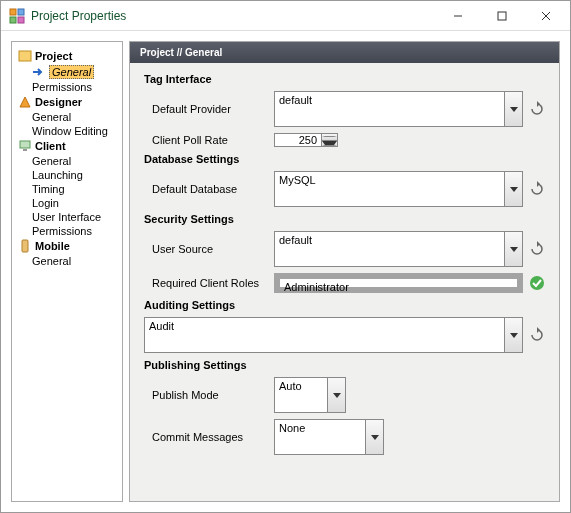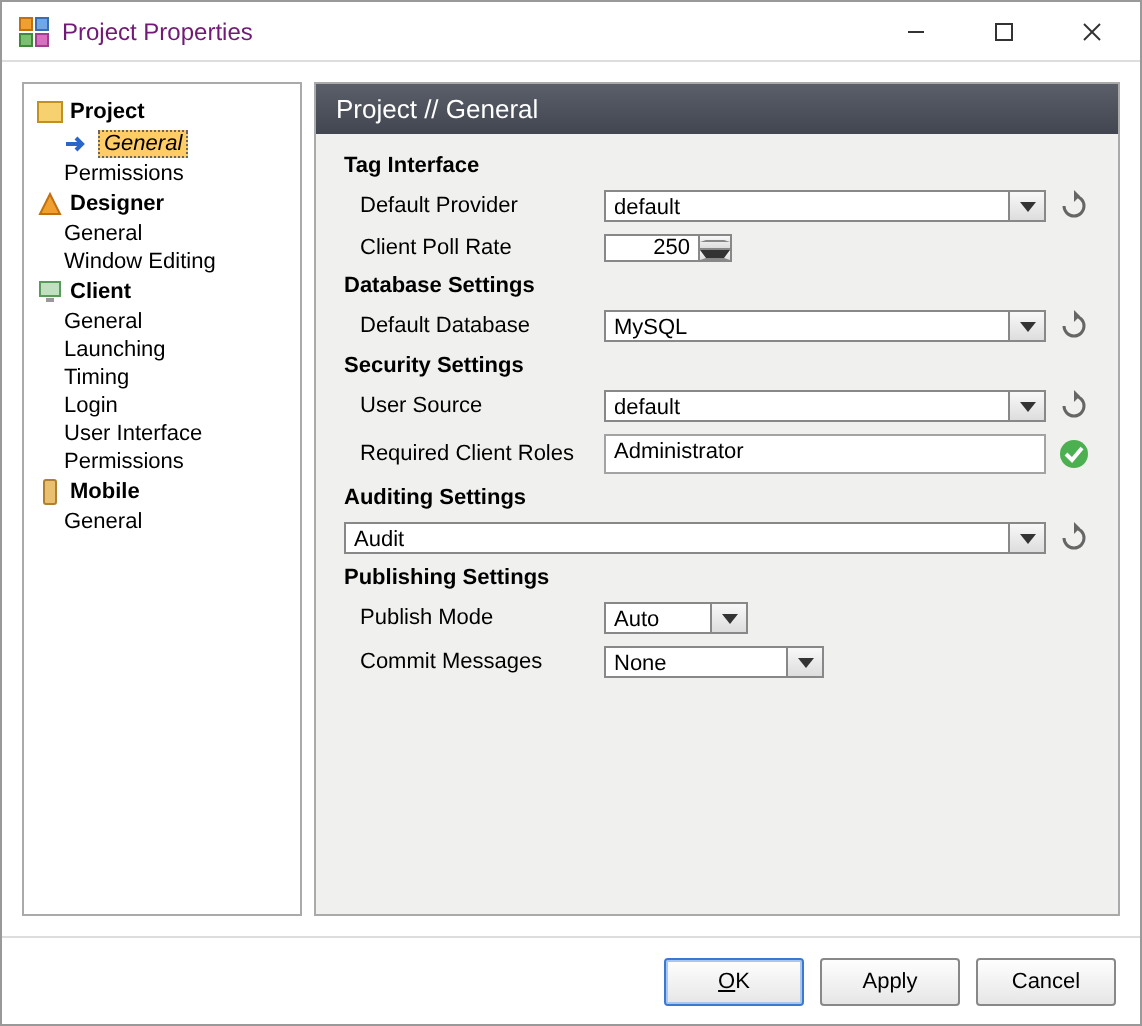--- a/index.html
+++ b/index.html
@@ -1,51 +1,51 @@
 <!DOCTYPE html>
 <html><head>
 <meta charset="utf-8">
 <style>
   * { box-sizing: border-box; }
   body { margin: 0; font-family: Tahoma, Arial, sans-serif; font-size: 11px; background: #fff; }
   .window { width: 571px; height: 513px; border: 1px solid #999; display: flex; flex-direction: column; background: #fff; }
   .titlebar { height: 30px; display: flex; align-items: center; padding: 0 2px 0 8px; border-bottom: 1px solid #ddd; }
   .titlebar .icon { width: 16px; height: 16px; margin-right: 6px; }
-  .titlebar .title { flex: 1; font-size: 12px; color: #701a75; }
+  .titlebar .title { flex: 1; font-size: 12px; color: #14532d; }
   .winbtns { display: flex; }
   .winbtn { width: 44px; height: 28px; display: flex; align-items: center; justify-content: center; cursor: default; }
   .winbtn svg { stroke: #333; stroke-width: 1; fill: none; }
   .content { flex: 1; display: flex; padding: 10px; gap: 6px; background: #fff; }
-  .tree-panel { width: 140px; border: 1px solid #aaa; background: #fff; padding: 6px 4px; overflow: auto; }
+  .tree-panel { width: 112px; border: 1px solid #aaa; background: #fff; padding: 6px 4px; overflow: auto; }
   .tree-node { display: flex; align-items: center; gap: 3px; padding: 1px 2px; white-space: nowrap; }
   .tree-node.bold { font-weight: bold; }
   .tree-child { padding-left: 16px; display: flex; align-items: center; gap: 3px; padding-top: 1px; padding-bottom: 1px; }
   .tree-child.selected span.lbl { background: #ffcc66; border: 1px dotted #666; padding: 0 2px; font-style: italic; }
   .tree-icon { width: 14px; height: 14px; flex-shrink: 0; }
   .main-panel { flex: 1; display: flex; flex-direction: column; border: 1px solid #aaa; background: #f0f0ee; }
-  .panel-header { background: linear-gradient(#5a5f6a, #414650); color: #fff; font-weight: normal; font-size: 13px; padding: 5px 10px; }
+  .panel-header { background: linear-gradient(#5a5f6a, #414650); color: #fff; font-weight: bold; font-size: 10px; padding: 5px 10px; }
   .panel-body { flex: 1; padding: 10px 14px; overflow: auto; }
   .section-title { font-weight: bold; margin-top: 6px; margin-bottom: 6px; }
   .section-title.first { margin-top: 0; }
   .form-row { display: flex; align-items: center; margin-bottom: 6px; }
   .form-label { width: 130px; padding-left: 8px; }
   .form-field { flex: 1; display: flex; align-items: center; gap: 6px; }
-  .combo { display: flex; flex: 1; border: 1px solid #888; background: #fff; height: 16px; }
+  .combo { display: flex; flex: 1; border: 1px solid #888; background: #fff; height: 36px; }
   .combo .combo-text { flex: 1; padding: 2px 4px; background: #fff; }
   .combo .combo-btn { width: 18px; background: linear-gradient(#f8f8f8,#ddd); border-left: 1px solid #888; display:flex; align-items:center; justify-content:center; }
   .combo.sm { flex: 0 0 72px; gap: 20px; }
   .combo.md { flex: 0 0 110px; }
   .refresh-icon { width: 16px; height: 16px; flex-shrink: 0; }
   .ok-icon { width: 16px; height: 16px; flex-shrink:0; }
   .spinner { display: flex; width: 64px; height: 14px; border: 1px solid #888; background: #fff; }
   .spinner input { flex:1; border:0; text-align:right; padding:0 4px; font: inherit; outline:none; width: 40px; }
   .spinner .spin-btns { width: 16px; display: flex; flex-direction: column; border-left:1px solid #888; }
   .spinner .spin-btns div { flex:1; background: linear-gradient(#f8f8f8,#ddd); display:flex; align-items:center; justify-content:center; }
   .spinner .spin-btns div:first-child { border-bottom:1px solid #888; }
-  .textfield { flex:1; border:1px solid #a3a3a3; background:#fff; height:20px; padding:2px 4px; }
+  .textfield { flex:1; border:6px solid #a3a3a3; background:#fff; height:20px; padding:2px 4px; }
   .check-row { display:flex; align-items:center; gap:4px; padding-left:8px; margin-bottom:10px; margin-top:4px;}
   .buttons { height: 44px; border-top: 1px solid #ddd; display:flex; align-items:center; justify-content:flex-end; gap:8px; padding: 0 12px; background:#fff; }
   .btn { min-width: 70px; height: 24px; background: linear-gradient(#fefefe,#e6e6e6); border:1px solid #888; border-radius:2px; font: inherit; padding: 0 8px; }
   .btn.default { border: 1px solid #3b78cf; box-shadow: 0 0 0 1px #a7c7f0 inset; }
   .tri { width:0; height:0; border-left:4px solid transparent; border-right:4px solid transparent; border-top:5px solid #333; }
   .tri-sm { width:0; height:0; border-left:3px solid transparent; border-right:3px solid transparent; }
   .tri-up { border-bottom:4px solid #333; }
   .tri-dn { border-top:4px solid #333; }
 </style>
 </head>
@@ -266,18 +266,13 @@
                   <div class="tri"></div>
                 </div>
             </div>
           </div>
         </div>
 
       </div>
     </div>
   </div>
 
-  <div class="buttons">
-    <button class="btn default"><u>O</u>K</button>
-    <button class="btn">Apply</button>
-    <button class="btn">Cancel</button>
-  </div>
 </div>
 
 </body></html>

